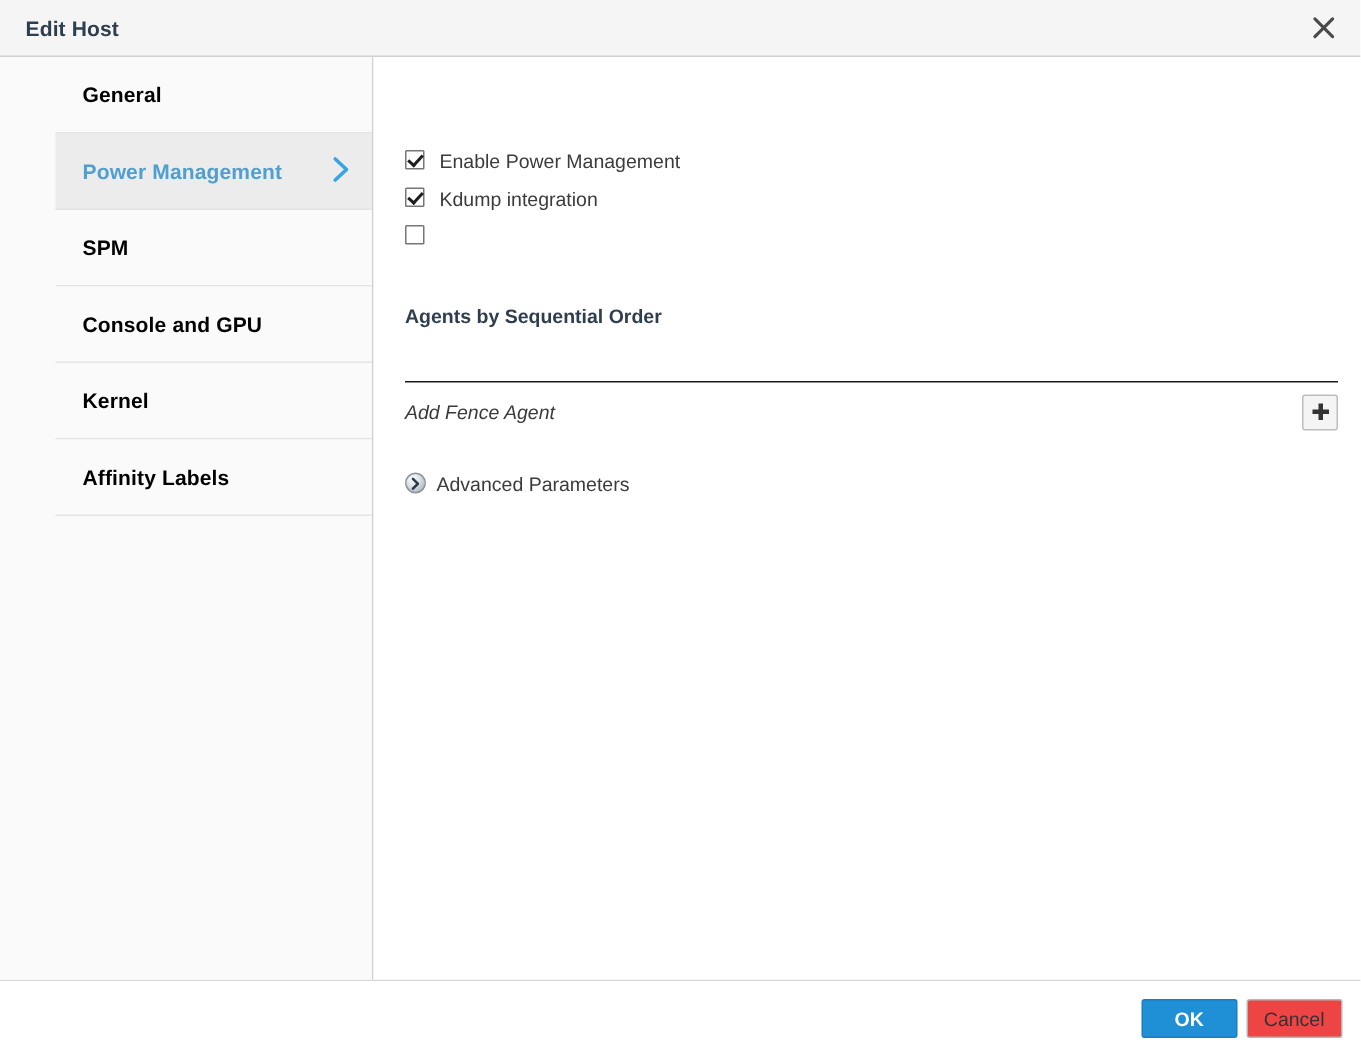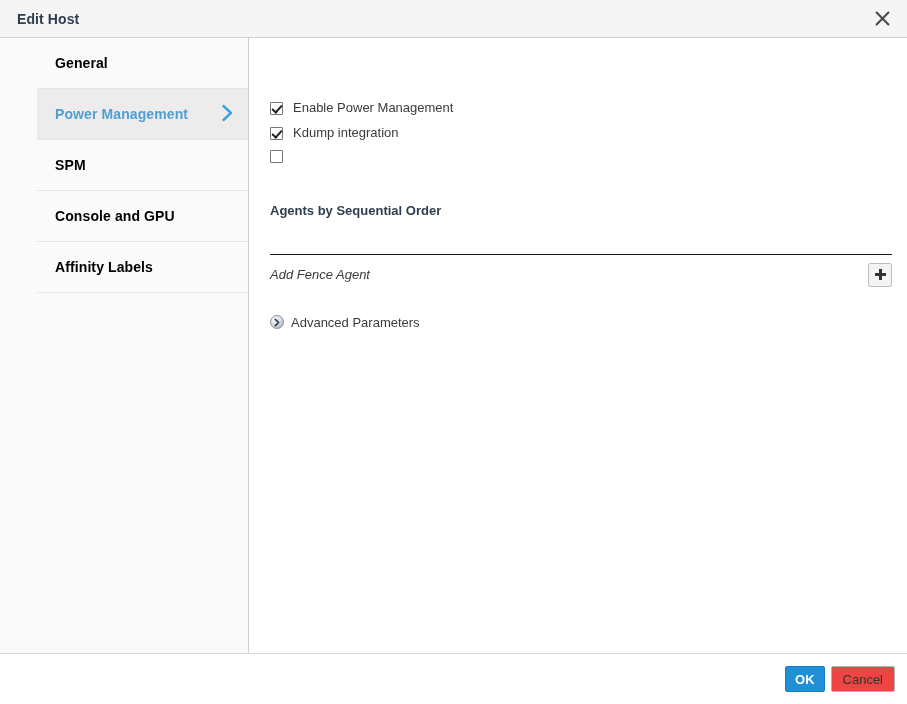--- a/index.html
+++ b/index.html
@@ -117,21 +117,21 @@
   
   .content {
     flex: 1;
     background: #ffffff;
     padding: 62px 16px 0 21px;
     position: relative;
   }
 
   .checkbox-row {
     display: flex;
-    align-items: flex-end;
+    align-items: flex-start;
     margin-bottom: 10px;
     cursor: pointer;
   }
   .cb {
     width: 13px;
     height: 13px;
     border: 1px solid #767676;
     background: #ffffff;
     border-radius: 1px;
     margin-right: 10px;
@@ -251,21 +251,21 @@
     align-items: center;
     justify-content: flex-end;
     padding-right: 12px;
     gap: 6px;
   }
   .btn {
     font-family: inherit;
     font-size: 13px;
     height: 26px;
     min-width: 29px;
-    padding: 0 9px;
+    padding: 0 21px;
     border-radius: 2px;
     cursor: pointer;
     line-height: 1;
   }
   .btn-ok {
     background: #1f8fd6;
     border: 1px solid #1680c4;
     color: #ffffff;
     font-weight: bold;
   }
@@ -308,20 +308,23 @@
       </div>
 
       <div class="nav-item">
         <span class="nav-label">SPM</span>
       </div>
 
       <div class="nav-item">
         <span class="nav-label">Console and GPU</span>
       </div>
 
+      <div class="nav-item">
+        <span class="nav-label">Kernel</span>
+      </div>
 
       <div class="nav-item">
         <span class="nav-label">Affinity Labels</span>
       </div>
 
       <div class="sidebar-filler"></div>
     </div>
 
     <div class="content">
 

